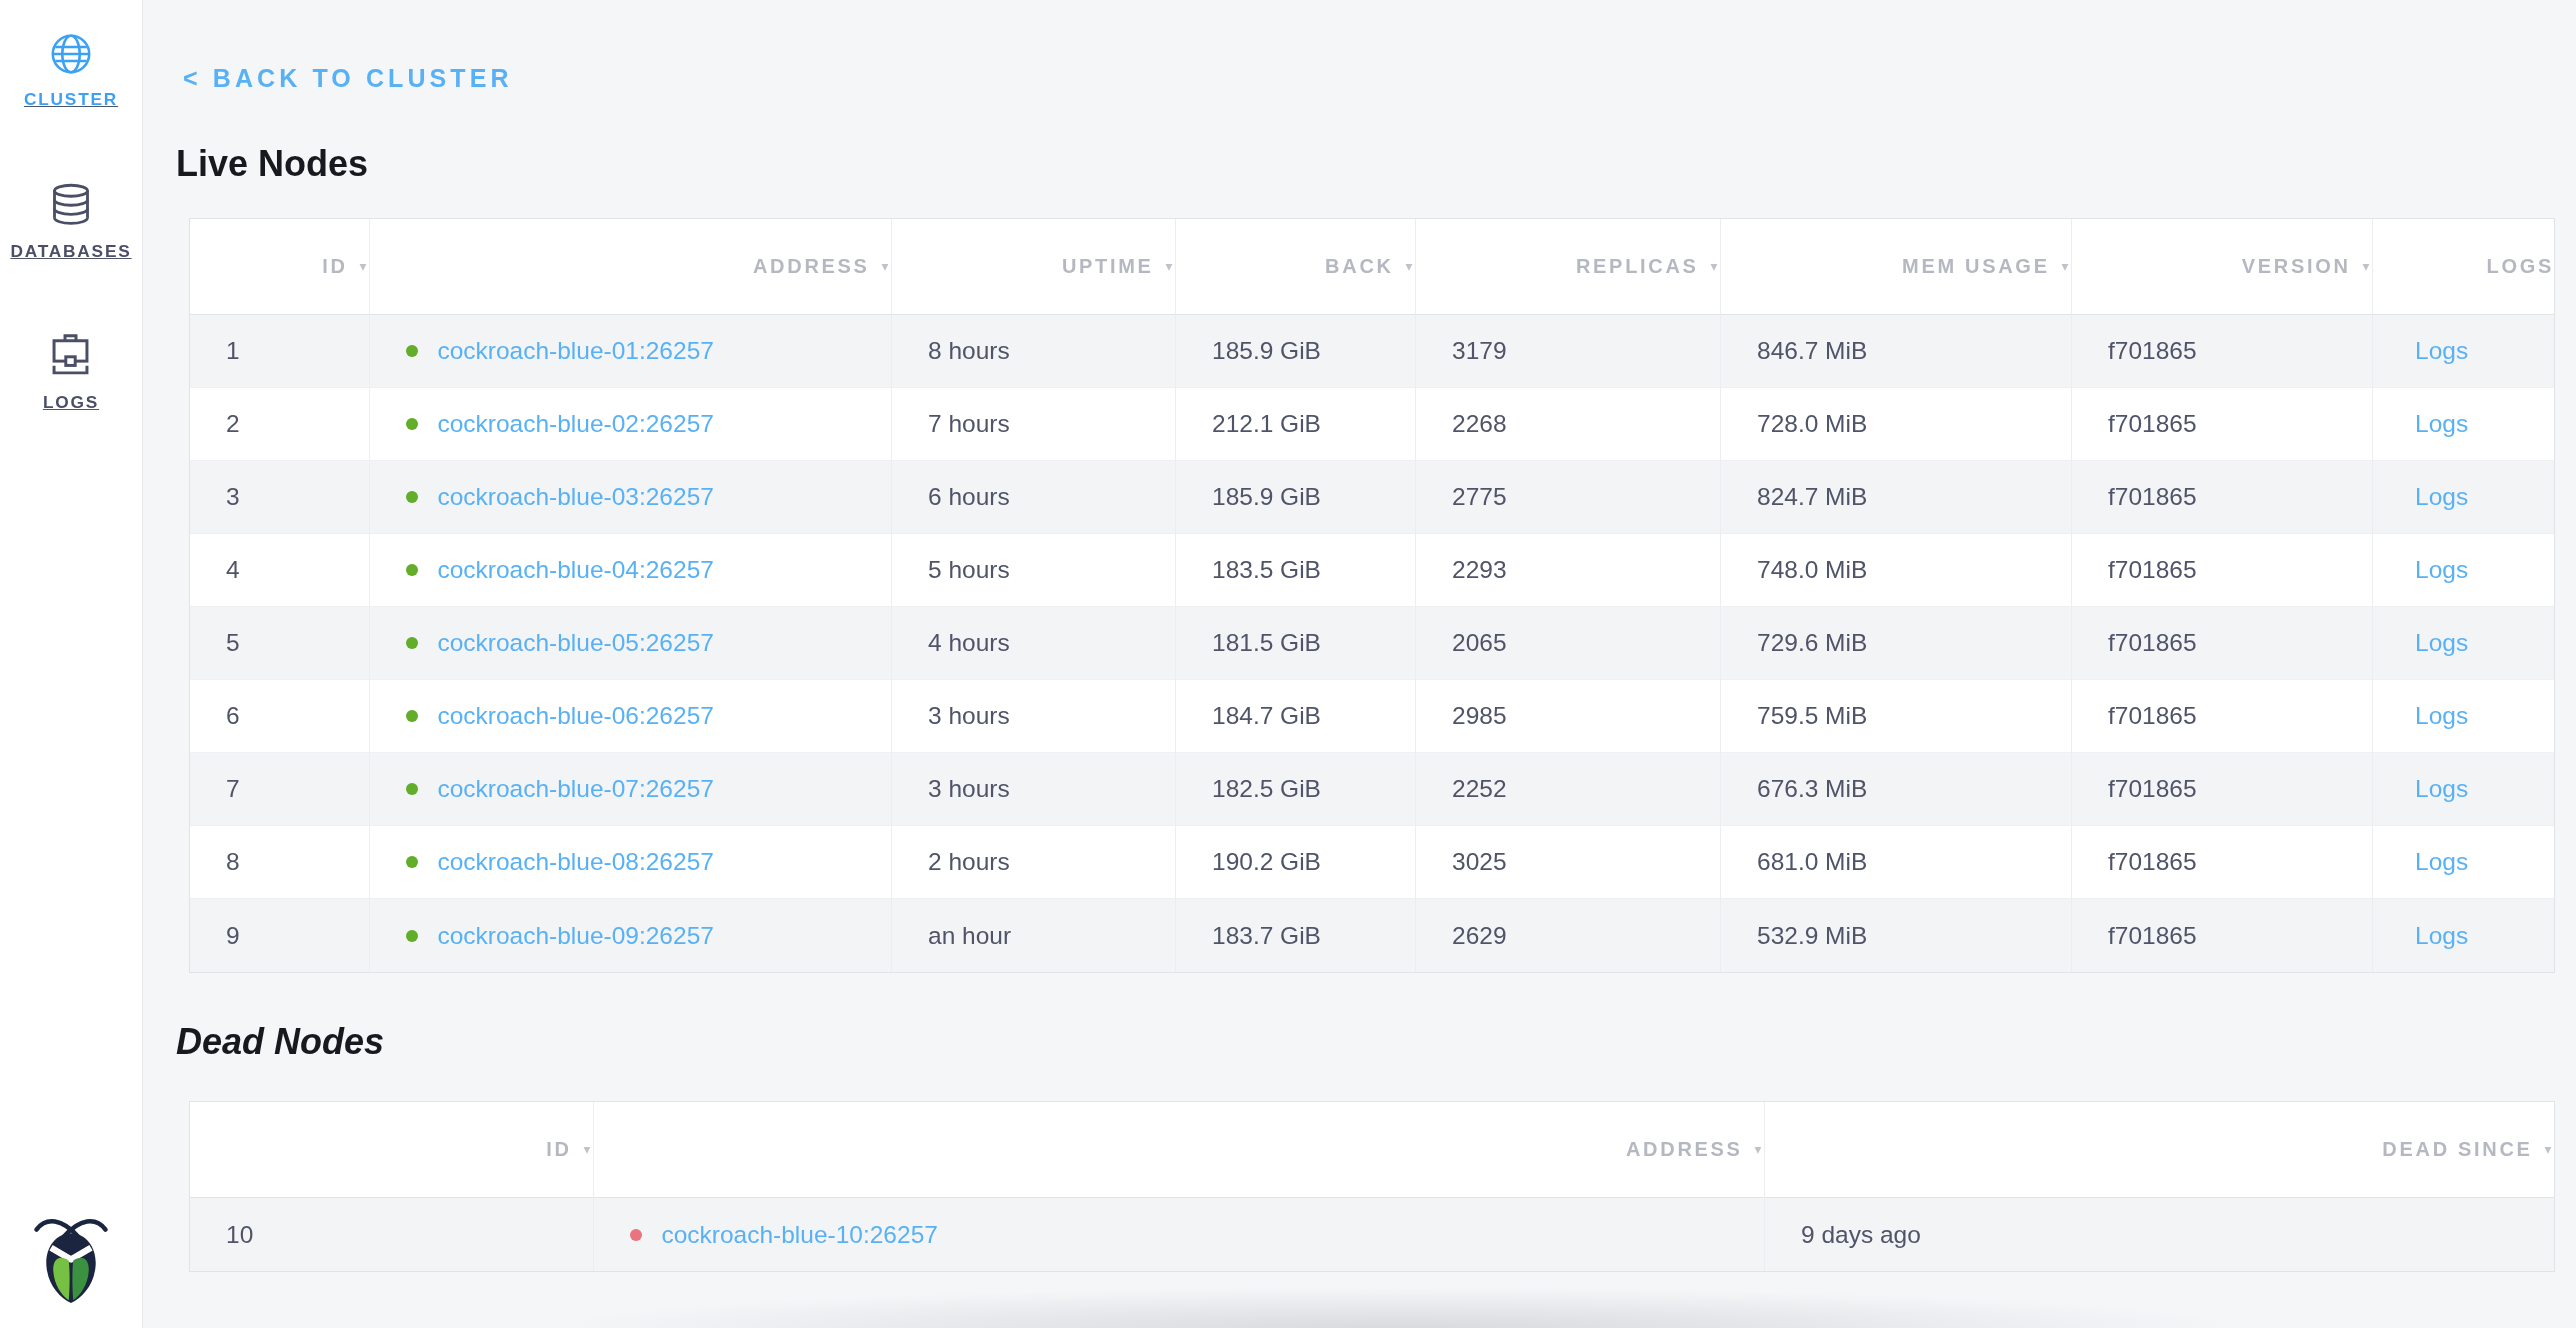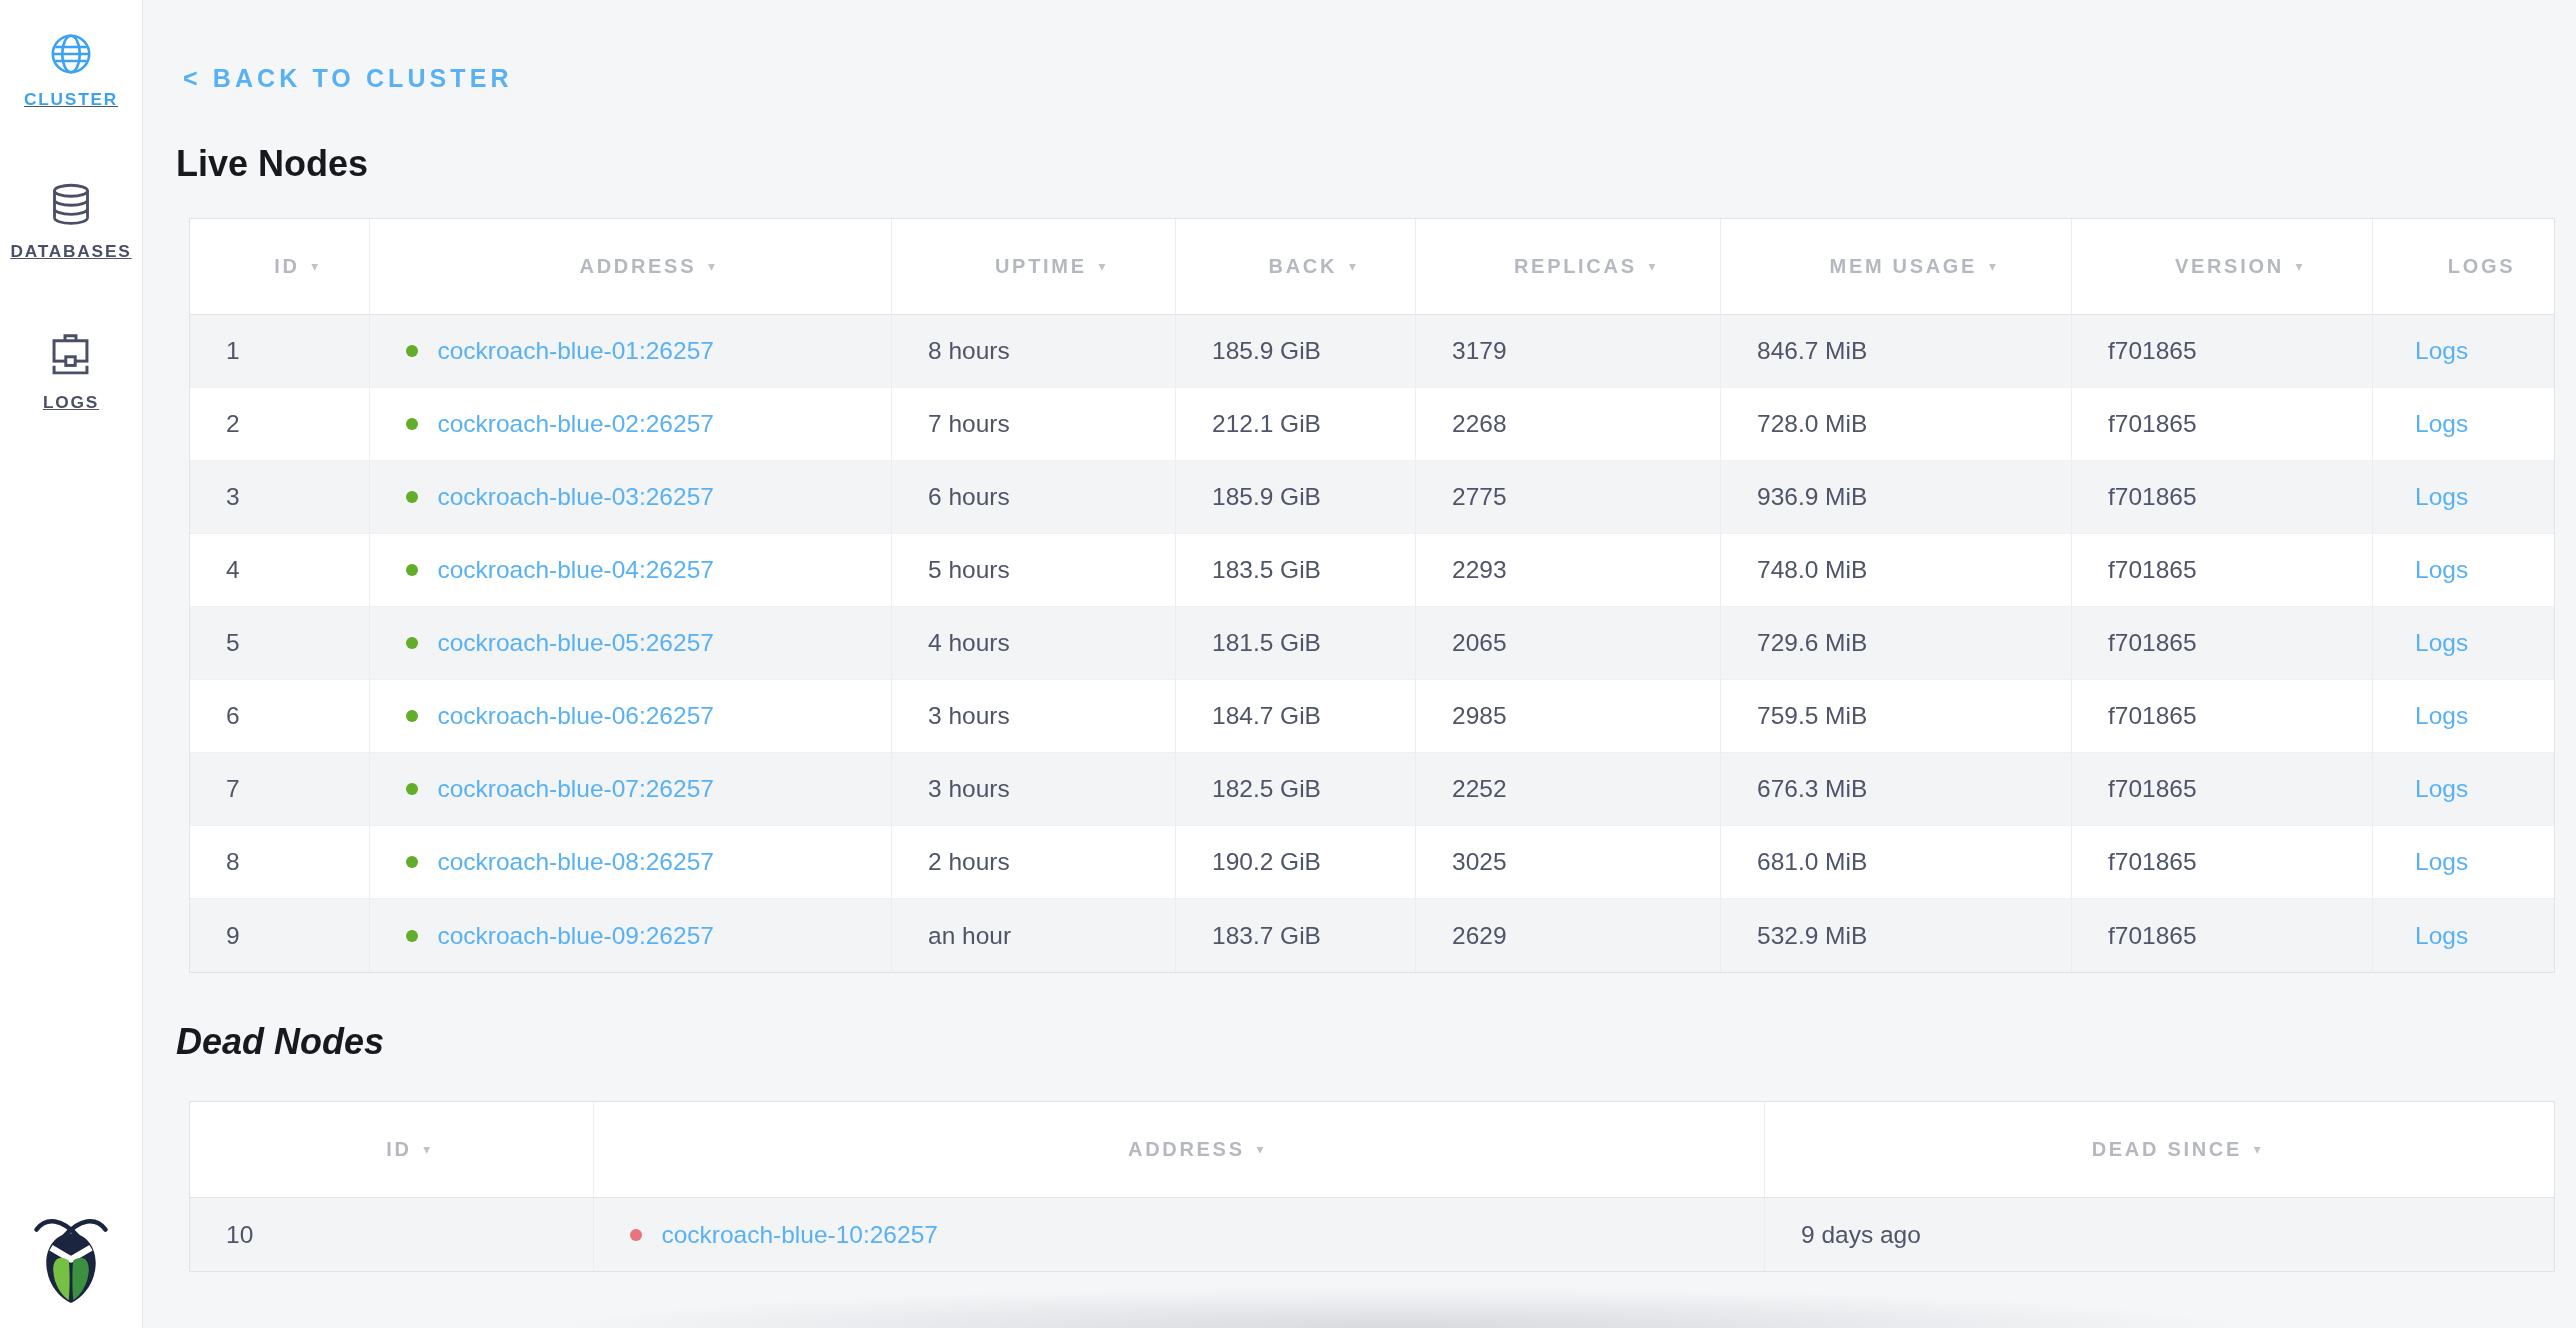--- a/index.html
+++ b/index.html
@@ -39,21 +39,21 @@
   }
   #live-title{top:144px;}
   #dead-title{top:1022px;font-style:italic;}
   table.nodes-table{
     position:absolute;left:46px;width:2365px;table-layout:fixed;border-collapse:separate;border-spacing:0;
     background:#ffffff;border:0.9px solid var(--border);
   }
   #live-table{top:218px;}
   #dead-table{top:1101px;}
   th{
-    height:96px;text-align:center;vertical-align:middle;padding-left:36px;
+    height:96px;text-align:right;vertical-align:middle;padding-left:36px;
     font-size:20px;font-weight:600;letter-spacing:2.7px;color:var(--header-gray);
     border-bottom:0.9px solid var(--border);border-right:0.9px solid var(--inner-border);
     white-space:nowrap;overflow:hidden;background:#fff;
   }
   th:last-child{border-right:none;}
   .sort-arrow{font-size:13.6px;margin-left:11.8px;color:#bfc2c9;position:relative;top:-1.8px;}
   td{
     height:73px;vertical-align:middle;padding-left:36px;font-size:24.5px;color:var(--text-slate);
     border-bottom:0.9px solid #eff0f3;border-right:0.9px solid var(--inner-border);
     white-space:nowrap;overflow:hidden;
@@ -179,21 +179,21 @@
           <td>728.0 MiB</td>
           <td>f701865</td>
           <td><a class="link" href="#">Logs</a></td>
         </tr>
         <tr>
           <td>3</td>
           <td><span class="dot dot-live"></span><a class="link" href="#">cockroach-blue-03:26257</a></td>
           <td>6 hours</td>
           <td>185.9 GiB</td>
           <td>2775</td>
-          <td>936.9 MiB</td>
+          <td>824.7 MiB</td>
           <td>f701865</td>
           <td><a class="link" href="#">Logs</a></td>
         </tr>
         <tr>
           <td>4</td>
           <td><span class="dot dot-live"></span><a class="link" href="#">cockroach-blue-04:26257</a></td>
           <td>5 hours</td>
           <td>183.5 GiB</td>
           <td>2293</td>
           <td>748.0 MiB</td>

